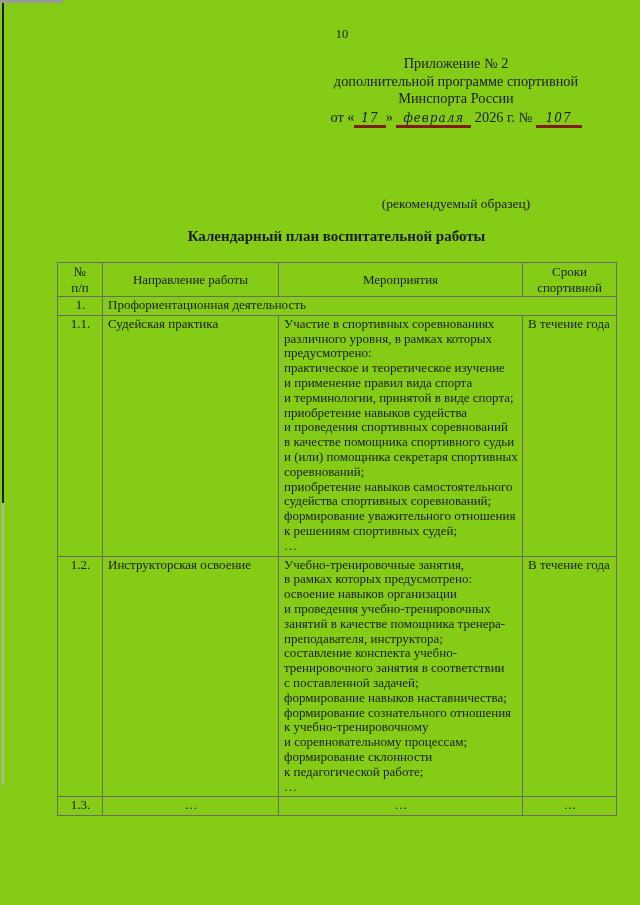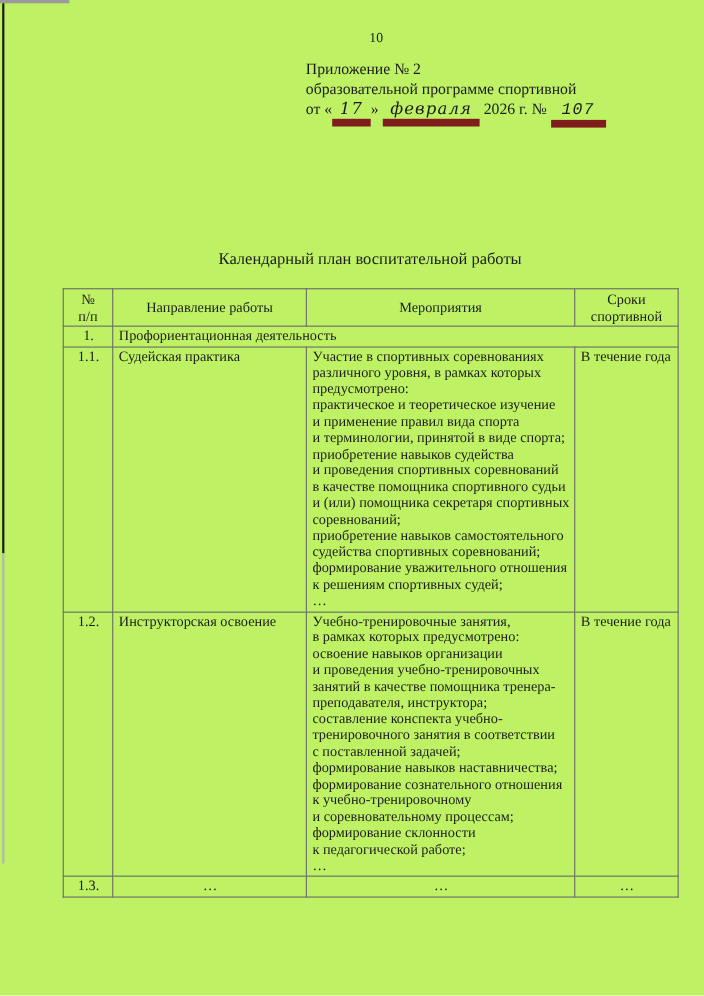--- a/index.html
+++ b/index.html
@@ -4,21 +4,21 @@
 <style>
   html, body {
     margin: 0;
     padding: 0;
     background: #ffffff;
   }
   .page {
     position: relative;
     width: 640px;
     height: 905px;
-    background: #bef264;
+    background: #84cc16;
     overflow: hidden;
     font-family: "Liberation Serif", "DejaVu Serif", serif;
     color: #1c1c1c;
   }
   
   .scan-top-line {
     position: absolute;
     left: 0; top: 0;
     width: 63px; height: 3px;
     background: #9a9a9a;
@@ -39,51 +39,51 @@
     position: absolute;
     top: 27px; left: 330px;
     width: 24px;
     text-align: center;
     font-size: 12.5px;
   }
   .appendix-block {
     position: absolute;
     top: 55px; left: 278px;
     width: 356px;
-    text-align: left;
+    text-align: center;
     font-size: 14.3px;
     line-height: 17.5px;
   }
   .date-line {
     margin-top: 1px;
     white-space: nowrap;
     font-size: 14.3px;
   }
   .hw {
     font-family: "DejaVu Serif", serif;
     font-style: italic;
-    font-size: 15px;
-    border-bottom: 7px solid #7f1d1d;
+    font-size: 12px;
+    border-bottom: 3px solid #7f1d1d;
     padding: 0 7px 0 7px;
     letter-spacing: 1px;
   }
-  .hw-num { padding: 0 10px; font-family: Liberation Mono, monospace; }
+  .hw-num { padding: 0 10px; }
   .sample-note {
     position: absolute;
     top: 196px; left: 278px;
     width: 356px;
     text-align: center;
     font-size: 13.5px;
   }
   .doc-title {
     position: absolute;
     top: 228px; left: 57px;
     width: 559px;
     text-align: center;
-    font-weight: normal;
+    font-weight: bold;
     font-size: 15px;
   }
   table.plan {
     position: absolute;
     top: 262px; left: 57px;
     width: 559px;
     border-collapse: collapse;
     table-layout: fixed;
     font-size: 13px;
   }
@@ -123,24 +123,26 @@
 <div class="page">
 
   <div class="scan-top-line"></div>
   <div class="scan-left-line-dark"></div>
   <div class="scan-left-line-light"></div>
 
   <div class="page-number">10</div>
 
   <div class="appendix-block">
     <div>Приложение № 2</div>
-    <div>образовательной программе спортивной</div>
+    <div>дополнительной программе спортивной</div>
+    <div>Минспорта России</div>
     <div class="date-line"><span>от «</span><span class="hw">17</span><span>»</span> <span class="hw">февраля</span> <span>2026 г. №</span> <span class="hw hw-num">107</span></div>
   </div>
 
+  <div class="sample-note">(рекомендуемый образец)</div>
 
   <div class="doc-title">Календарный план воспитательной работы</div>
 
   <table class="plan">
     <colgroup>
       <col style="width:45px">
       <col style="width:176px">
       <col style="width:244px">
       <col style="width:94px">
     </colgroup>

